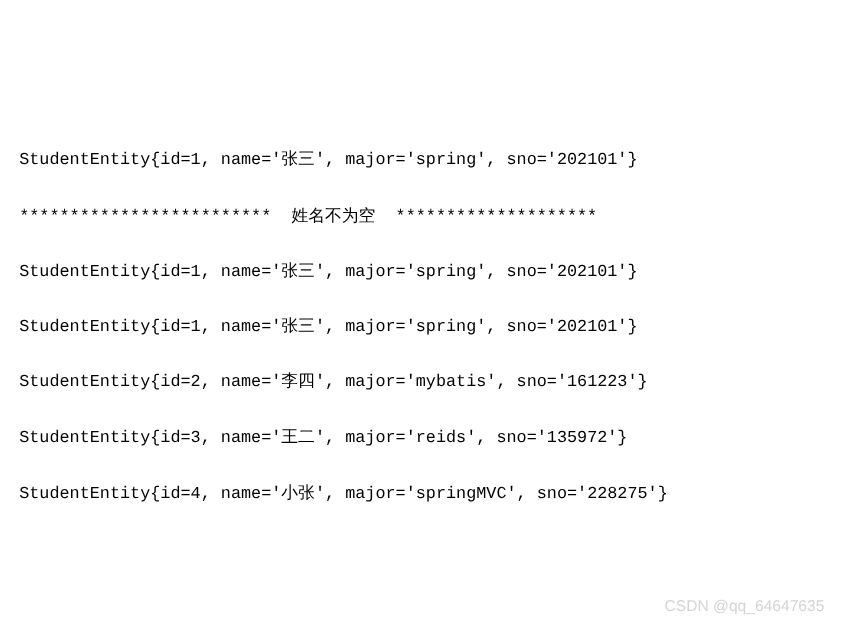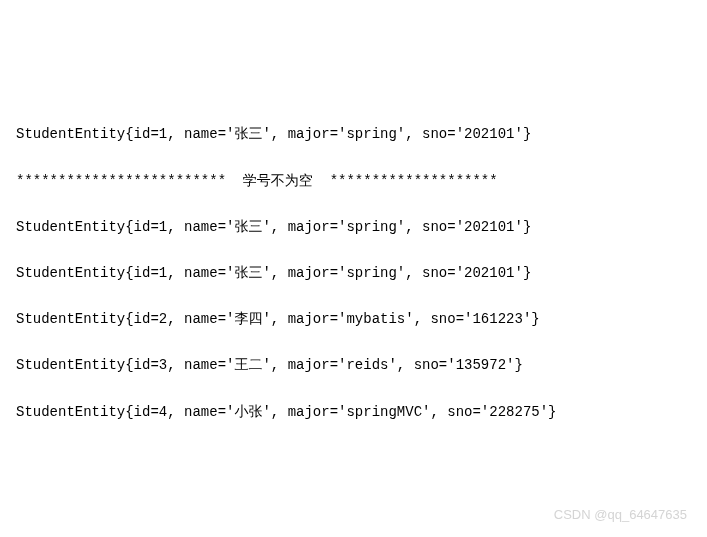--- a/index.html
+++ b/index.html
@@ -15,36 +15,36 @@
       padding: 8px 16px;
       white-space: pre;
       line-height: 1.65;
     }
     .console-line {
       color: #000000;
     }
     .watermark {
       position: fixed;
       right: 20px;
-      bottom: 12px;
+      bottom: 22px;
       color: #d0d0d0;
       font-size: 13px;
       font-family: Arial, sans-serif;
       opacity: 0.9;
       pointer-events: none;
     }
   </style>
 </head>
 <body>
 
 
 
 <div>
 <div class="console-line">StudentEntity{id=1, name='张三', major='spring', sno='202101'}</div>
-<div class="console-line">*************************  学号不为空  ********************</div>
+<div class="console-line">*************************  姓名不为空  ********************</div>
 <div class="console-line">StudentEntity{id=1, name='张三', major='spring', sno='202101'}</div>
 <div class="console-line">StudentEntity{id=1, name='张三', major='spring', sno='202101'}</div>
 <div class="console-line">StudentEntity{id=2, name='李四', major='mybatis', sno='161223'}</div>
 <div class="console-line">StudentEntity{id=3, name='王二', major='reids', sno='135972'}</div>
 <div class="console-line">StudentEntity{id=4, name='小张', major='springMVC', sno='228275'}</div>
 
 
 
 
 

